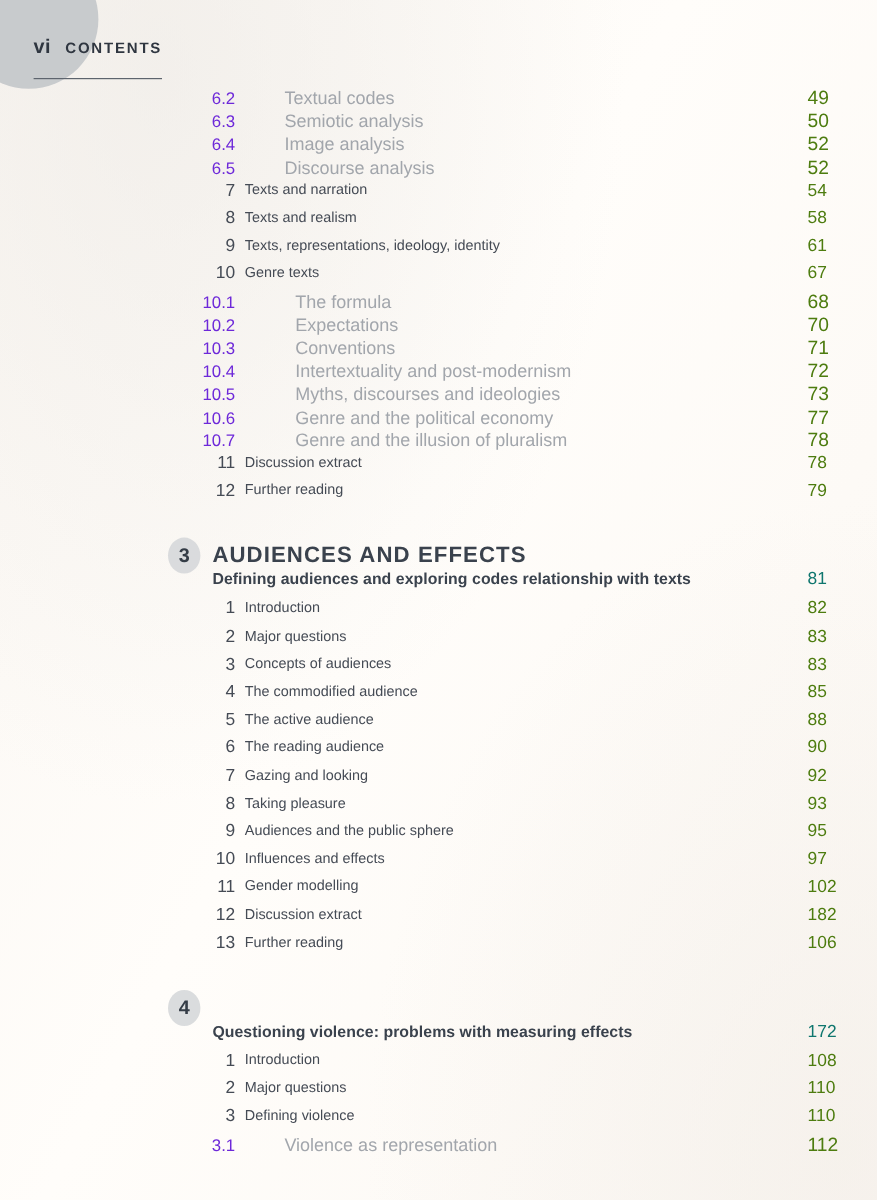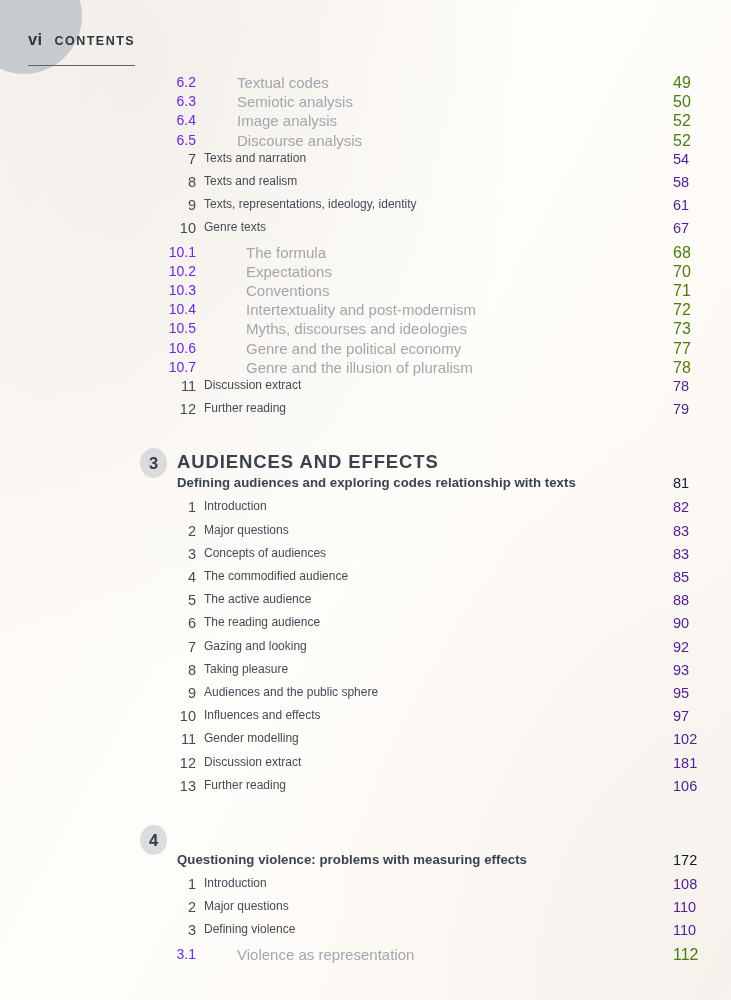--- a/index.html
+++ b/index.html
@@ -103,21 +103,21 @@
     font-size: 14.5px;
     color: #454b55;
   }
   .row.lvl1 .label {
     left: 204px;
     font-size: 12px;
     color: #454b55;
   }
   .row.lvl1 .page {
     font-size: 14.5px;
-    color: #4c1d95;
+    color: #4d7c0f;
   }
 
   
   .row.lvl2 .num {
     left: 150px;
     width: 46px;
     font-size: 14px;
     color: #6d28d9;
   }
   .row.lvl2 .label {
@@ -174,21 +174,21 @@
     font-weight: bold;
     color: #3a424d;
     letter-spacing: 0.05px;
     white-space: nowrap;
   }
   .chapter-page {
     position: absolute;
     left: 673px;
     top: 27px;
     font-size: 14.5px;
-    color: #0f172a;
+    color: #0f766e;
     white-space: nowrap;
   }
 </style>
 </head>
 <body>
 
 <div class="paper-grain"></div>
 
 <div class="masthead-blob"></div>
 
@@ -341,21 +341,21 @@
       <span class="page">97</span>
     </div>
     <div class="row lvl1" style="position: absolute; left: 0px; top: 731.4px;">
       <span class="num">11</span>
       <span class="label">Gender modelling</span>
       <span class="page">102</span>
     </div>
     <div class="row lvl1" style="position: absolute; left: 0px; top: 754.6px;">
       <span class="num">12</span>
       <span class="label">Discussion extract</span>
-      <span class="page">181</span>
+      <span class="page">182</span>
     </div>
     <div class="row lvl1" style="position: absolute; left: 0px; top: 777.8px;">
       <span class="num">13</span>
       <span class="label">Further reading</span>
       <span class="page">106</span>
     </div>
     <div class="chapter" style="position: absolute; left: 0px; top: 825px; width: 731px; height: 48px;">
       <div class="chapter-blob"></div>
       <div class="chapter-num">4</div>
       <div class="chapter-sub">Questioning violence: problems with measuring effects</div>

